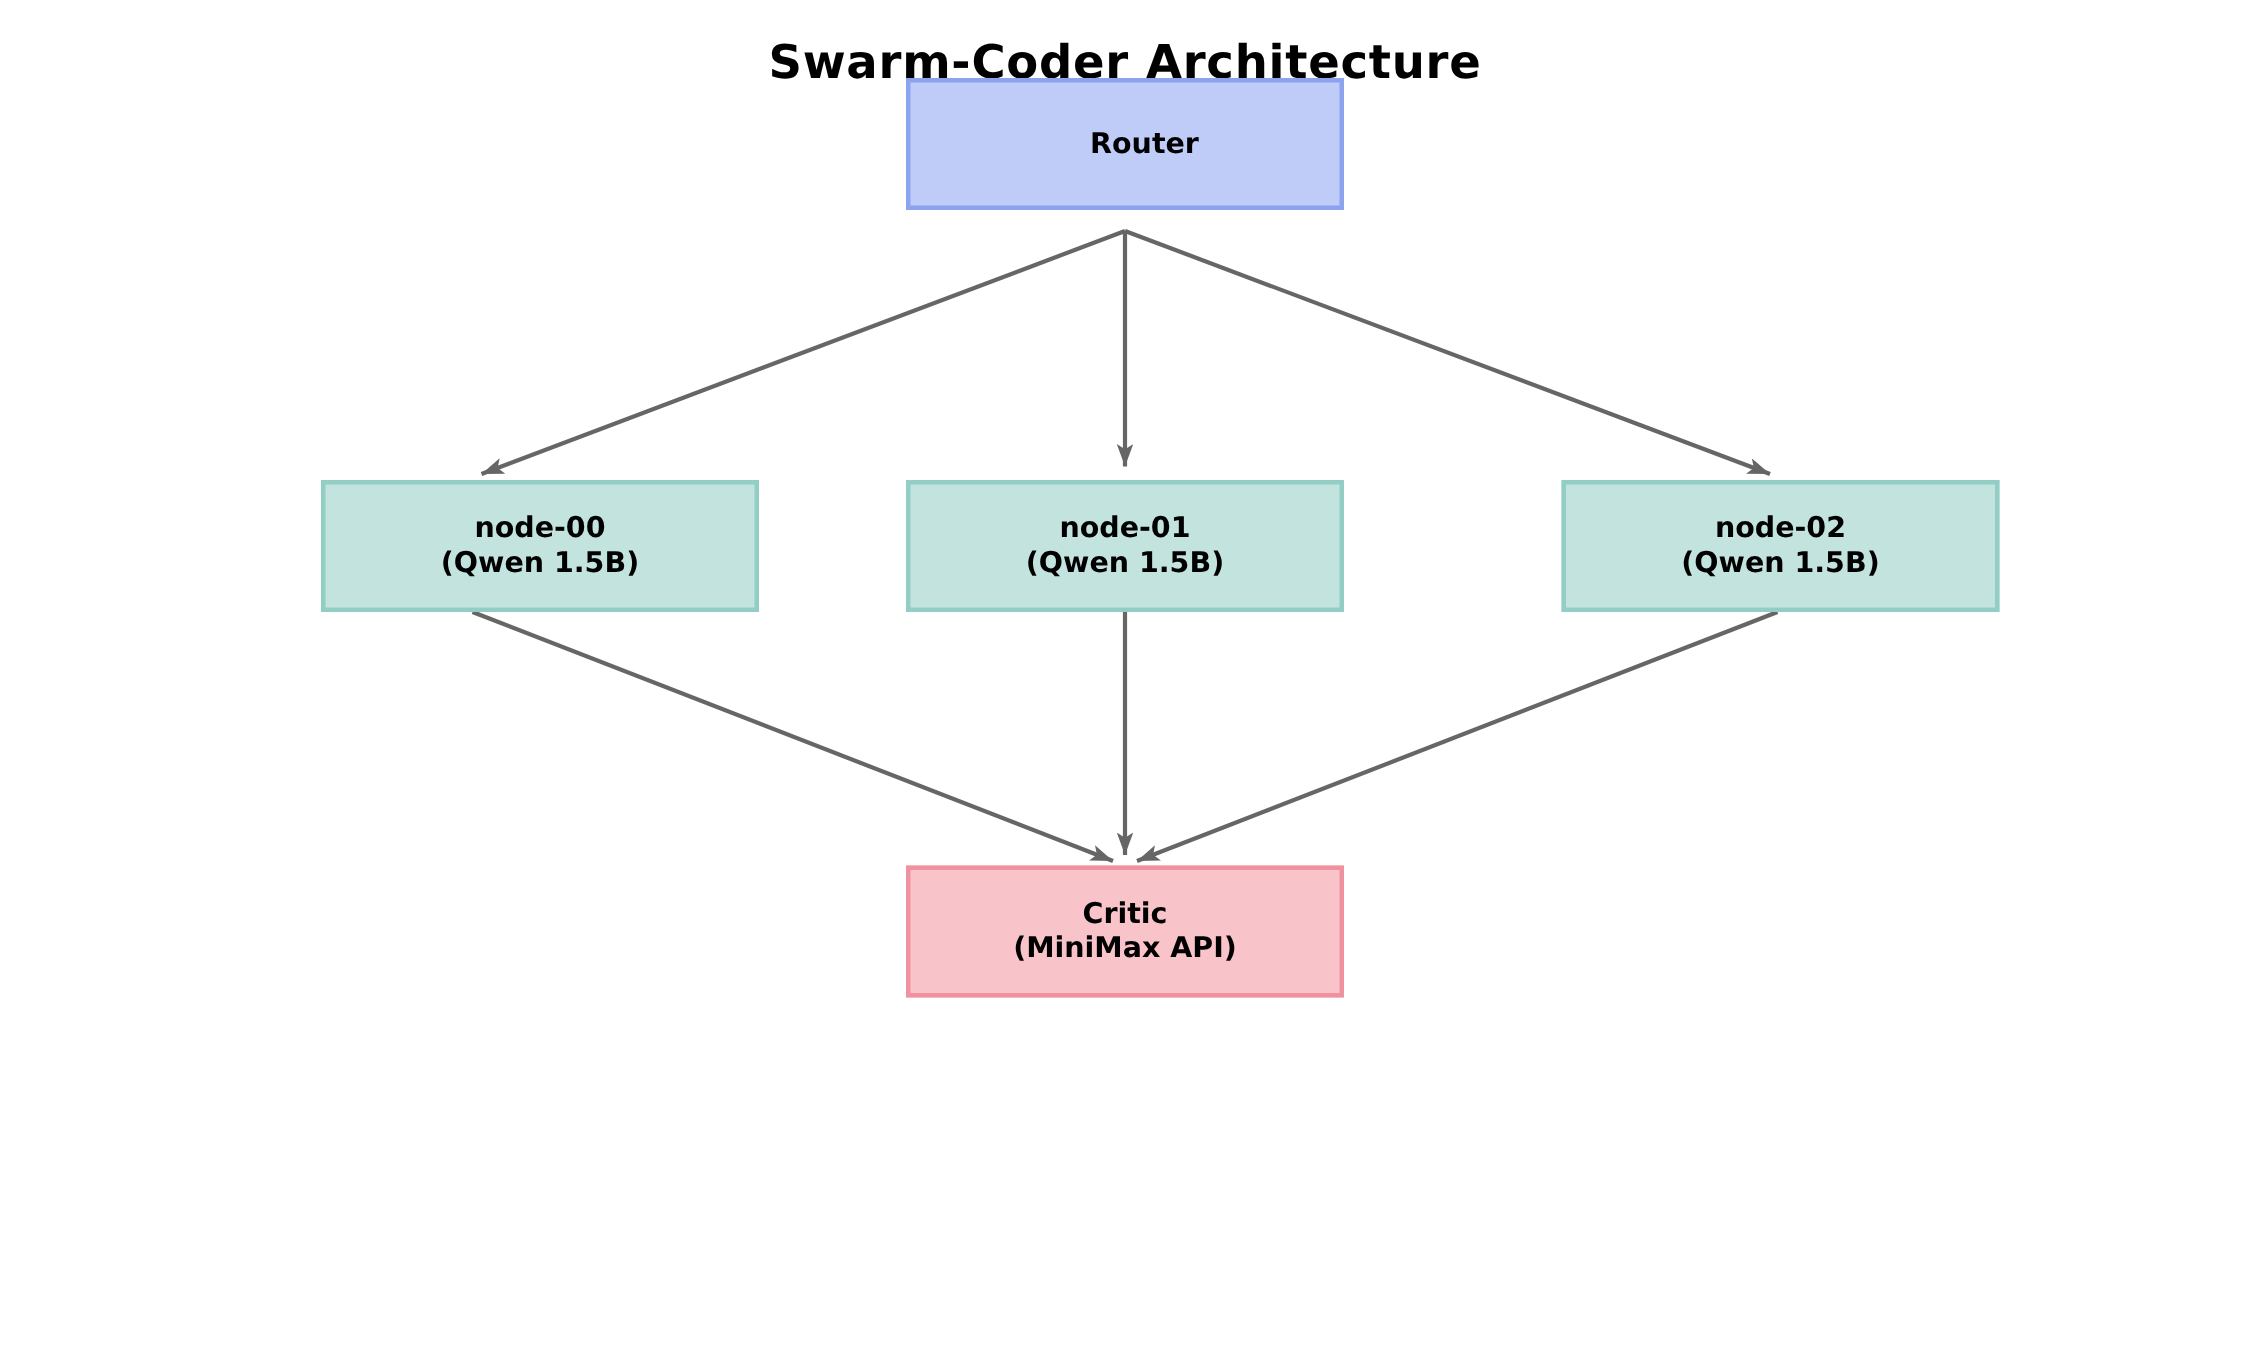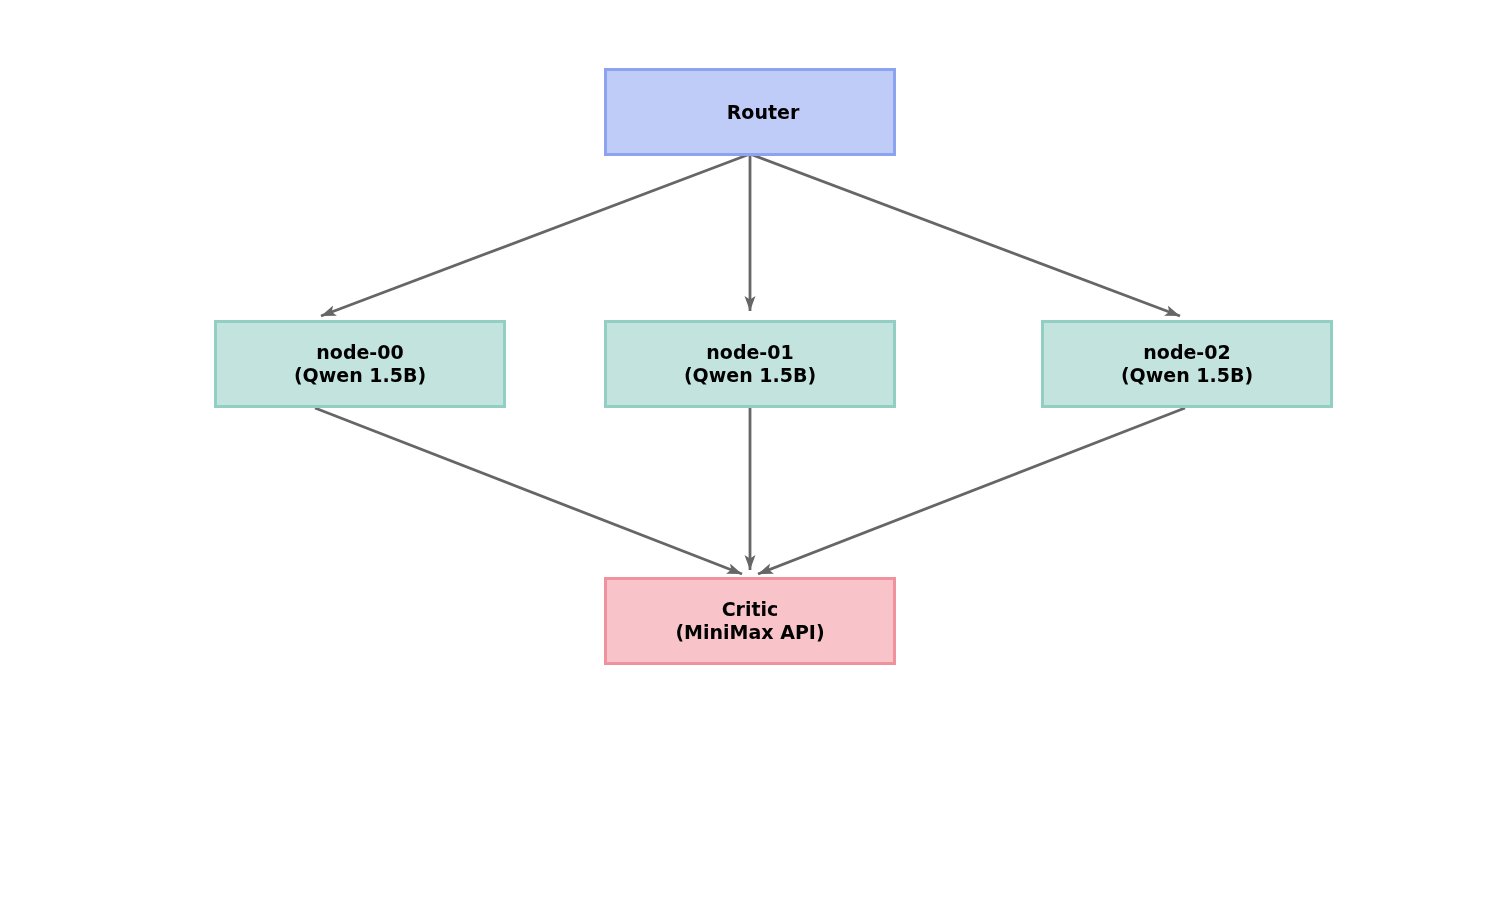--- a/index.html
+++ b/index.html
@@ -52,32 +52,33 @@
     align-items: center;
     justify-content: center;
     width: 292px;
     height: 88px;
     font-size: 19px;
     font-weight: bold;
     line-height: 23px;
     text-align: center;
     color: var(--text);
   }
-  .box-router { left: 604px; top: 68px;  background: var(--router-fill); border: 3px solid var(--router-border); padding-left: 26px; }
+  .box-router { left: 604px; top: 52px;  background: var(--router-fill); border: 3px solid var(--router-border); padding-left: 26px; }
   .box-node   {               top: 320px; background: var(--node-fill);   border: 3px solid var(--node-border); }
   .box-node00 { left: 167px; margin-left: 47px; }
   .box-node01 { left: 604px; justify-content: center; }
   .box-node02 { left: 1041px; justify-content: center; }
   .box-critic { left: 604px; top: 577px; background: var(--critic-fill); border: 3px solid var(--critic-border); }
 </style>
 </head>
 <body>
 
 <div class="canvas">
 
+  <div class="diagram-title">Swarm-Coder Architecture</div>
 
   <svg class="edges" width="1500" height="900" viewBox="0 0 1500 900">
     <defs>
       <marker id="arrowhead" markerUnits="userSpaceOnUse" markerWidth="16" markerHeight="12" refX="15" refY="5.5" orient="auto">
         <path class="arrowhead-shape" d="M0,0 L15,5.5 L0,11 L3.5,5.5 Z"></path>
       </marker>
     </defs>
     <line class="edge" x1="750" y1="154" x2="321" y2="316" marker-end="url(#arrowhead)"></line>
     <line class="edge" x1="750" y1="154" x2="750" y2="311" marker-end="url(#arrowhead)"></line>
     <line class="edge" x1="750" y1="154" x2="1180" y2="316" marker-end="url(#arrowhead)"></line>

